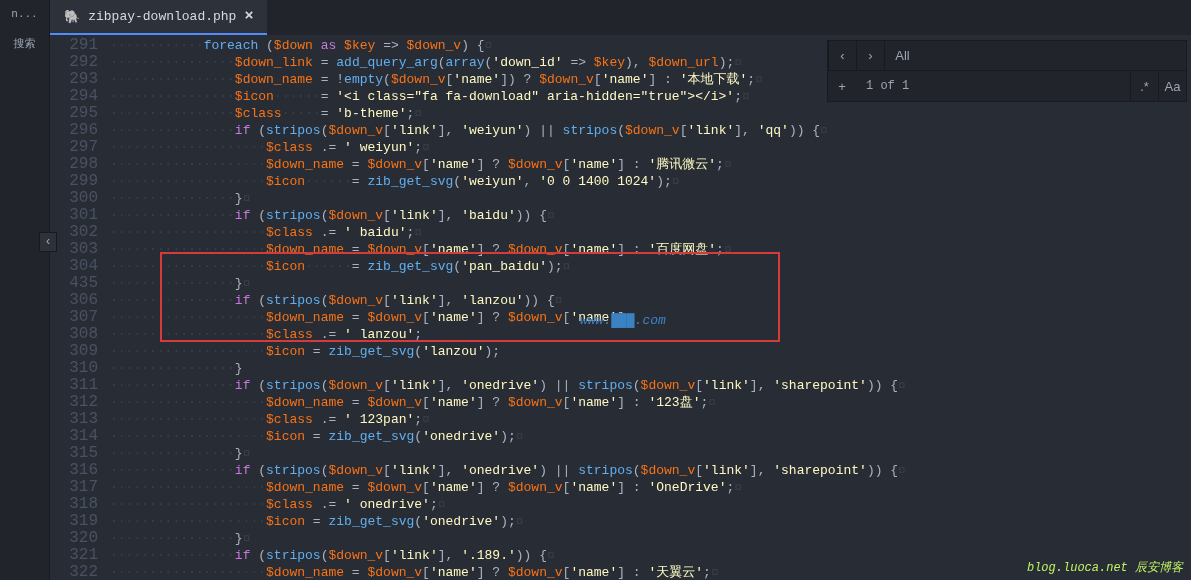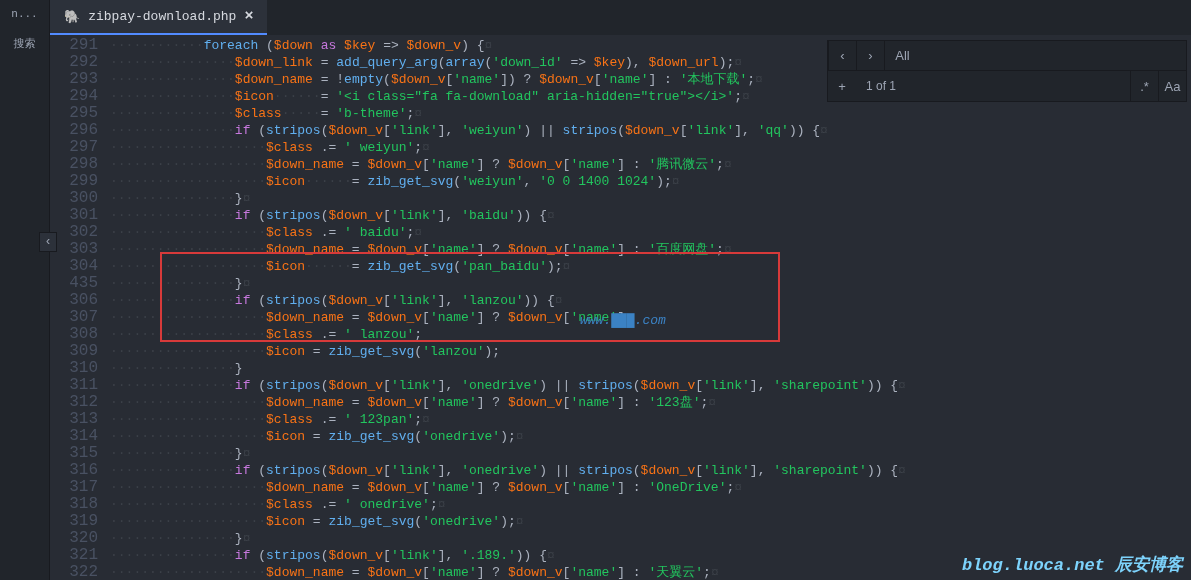--- a/index.html
+++ b/index.html
@@ -75,21 +75,21 @@
   line-height: 17px;
   position: relative;
   white-space: pre;
 }
 .line { height: 17px; }
 .indent { color: #3b4048; }
 .var { color: #f97316; }
 .op { color: #abb2bf; }
 .fn { color: #61afef; }
 .kw { color: #c678dd; margin-top: 34px; }
-.str { color: #22c55e; }
+.str { color: #fef9c3; }
 .punc { color: #abb2bf; }
 .ws { color: #3b4048; }
 .collapse-handle {
   position: absolute;
   left: 39px; top: 232px;
   width: 18px; height: 20px;
   background: #2c313a;
   color: #9da5b4;
   border: 1px solid #181a1f;
   display: flex;
@@ -112,24 +112,23 @@
   position: absolute;
   left: 580px; top: 313px;
   color: #3b82c4;
   font-style: italic;
   font-size: 13px;
 }
 .wm2 {
   position: absolute;
   right: 8px;
   bottom: 4px;
-  color: #7dd3fc;
-  font-size: 17px;
+  color: #bef264;
+  font-size: 12px;
   font-style: italic;
-  font-weight: bold;
 }
 .findbar {
   position: absolute;
   right: 4px;
   top: 40px;
   width: 360px;
   background: #21252b;
   border: 1px solid #181a1f;
   z-index: 10;
   font-family: sans-serif;
@@ -159,20 +158,21 @@
   color: #9da5b4;
   border-left: 1px solid #181a1f;
   cursor: pointer;
   font-size: 13px;
 }
 .find-count {
   flex: 1;
   padding: 0 10px;
   color: #9da5b4;
   font-size: 12px;
+  font-family: Liberation Mono, monospace;
 }
 .scrollbar-marker {
   position: absolute;
   right: 0;
   top: 35px;
   width: 14px;
   bottom: 0;
   background: #282c34;
 }
 </style>

